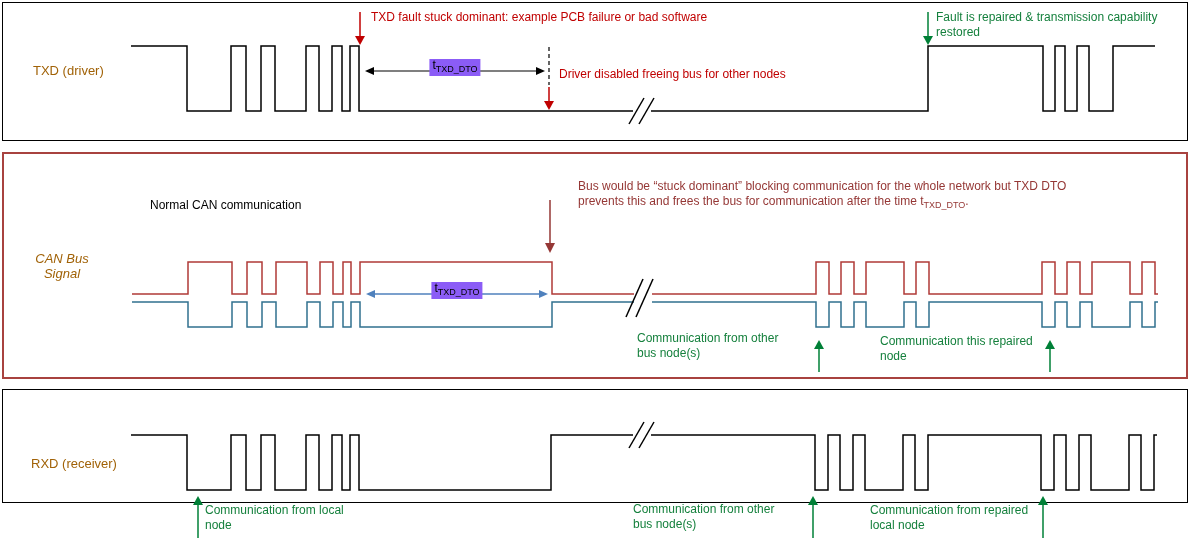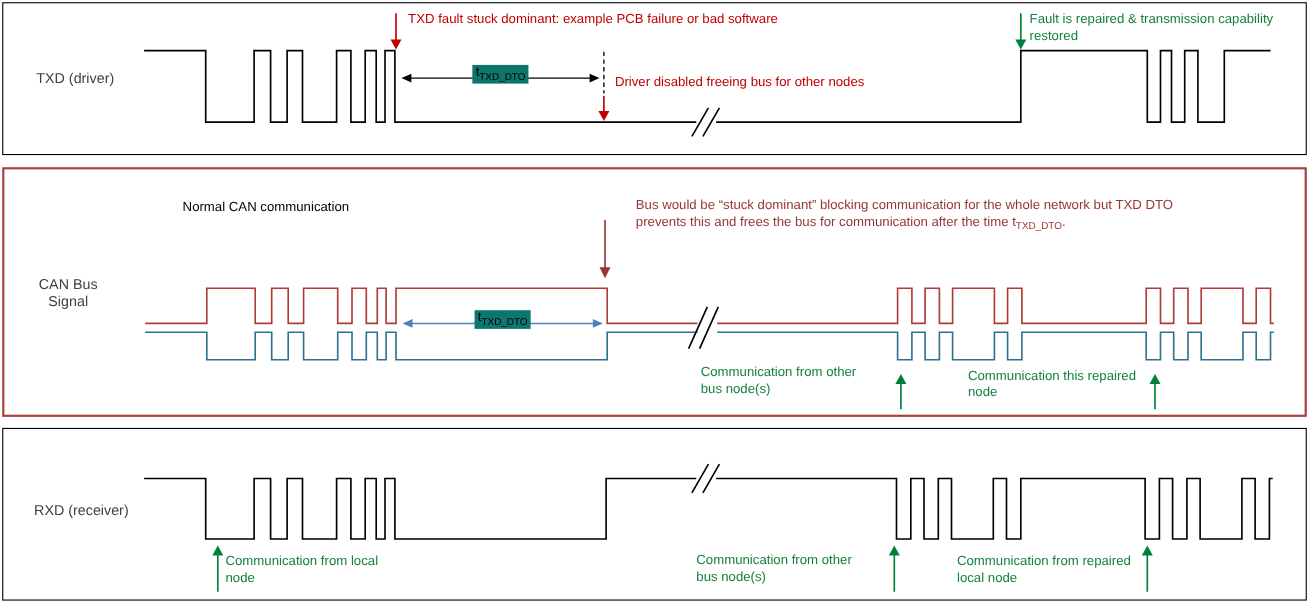--- a/index.html
+++ b/index.html
@@ -4,33 +4,33 @@
 <style>
   * { margin:0; padding:0; box-sizing:border-box; }
   html,body { background:#ffffff; }
   #screen {
     position:relative; width:1190px; height:547px; background:#ffffff;
     font-family:"Liberation Sans", sans-serif; overflow:hidden;
   }
   .panel { position:absolute; left:2px; width:1186px; background:#ffffff; }
   #txd-panel { top:2px;  height:139px; border:1.5px solid #000000; }
   #can-panel { top:152px; height:227px; border:2px solid #a8423f; }
-  #rxd-panel { top:389px; height:157px; border:1.5px solid #000000; }
+  #rxd-panel { top:389px; height:114px; border:1.5px solid #000000; }
   .panel svg { position:absolute; top:0; left:0; display:block; }
-  .lbl { position:absolute; font-size:13px; color:#404040; line-height:15px; }
+  .lbl { position:absolute; font-size:13px; color:#a16207; line-height:15px; }
   .ann { position:absolute; font-size:12px; line-height:15px; }
   .nowrap { white-space:nowrap; }
   .center { text-align:center; }
   .red    { color:#c00000; }
   .maroon { color:#953735; }
   .green  { color:#15803d; }
   .black  { color:#000000; }
   sub { font-size:9px; }
   .tlabel {
-    position:absolute; background:#0f766e; padding:0 3px;
+    position:absolute; background:#8b5cf6; padding:0 3px;
     font-size:12px; color:#000000; transform:translateX(-50%); line-height:13px;
   }
 </style>
 </head>
 <body>
 
 <div id="screen">
 
   <div class="panel" id="txd-panel">
     <svg width="1183" height="136" viewBox="0 0 1183 136">
@@ -100,22 +100,22 @@
 
       <g stroke="#008037" fill="#008037">
         <line x1="815" y1="218" x2="815" y2="194" stroke-width="1.5"></line>
         <polygon points="810,195 820,195 815,186" stroke="none"></polygon>
       </g>
       <g stroke="#008037" fill="#008037">
         <line x1="1046" y1="218" x2="1046" y2="194" stroke-width="1.5"></line>
         <polygon points="1041,195 1051,195 1046,186" stroke="none"></polygon>
       </g>
     </svg>
-    <div class="lbl center" style="left:26px; top:97px; width:64px;">CAN Bus Signal</div>
-    <div class="ann black nowrap" style="left:146px; top:27px;margin-left:16px;">Normal CAN communication</div>
+    <div class="lbl center" style="left:26px; top:97px; width:64px;font-style:italic;">CAN Bus Signal</div>
+    <div class="ann black nowrap" style="left:146px; top:44px;">Normal CAN communication</div>
     <div class="ann maroon" style="left:574px; top:25px; width:515px;"><span>Bus would be “stuck dominant” blocking communication for the whole network but TXD DTO prevents this and frees the bus for communication after the time </span><span>t</span><sub>TXD_DTO</sub><span>.</span></div>
     <span class="tlabel" style="left:453px; top:128px;"><span>t</span><sub>TXD_DTO</sub></span>
     <div class="ann green" style="left:633px; top:177px; width:158px;">Communication from other bus node(s)</div>
     <div class="ann green" style="left:876px; top:180px; width:175px;">Communication this repaired node</div>
   </div>
 
   <div class="panel" id="rxd-panel">
     <svg width="1183" height="154" viewBox="0 0 1183 154">
       <polyline fill="none" stroke="#000000" stroke-width="1.5" points="128,45 184,45 184,100 228,100 228,45 243,45 243,100 258,100 258,45 272,45 272,100 303,100 303,45 316,45 316,100 329,100 329,45 339,45 339,100 347,100 347,45 356,45 356,100 548,100 548,45 630,45"></polyline>
       <polyline fill="none" stroke="#000000" stroke-width="1.5" points="648,45 812,45 812,100 825,100 825,45 837,45 837,100 850,100 850,45 862,45 862,100 900,100 900,45 912,45 912,100 925,100 925,45 1038,45 1038,100 1051,100 1051,45 1063,45 1063,100 1076,100 1076,45 1088,45 1088,100 1126,100 1126,45 1138,45 1138,100 1151,100 1151,45 1154,45"></polyline>

